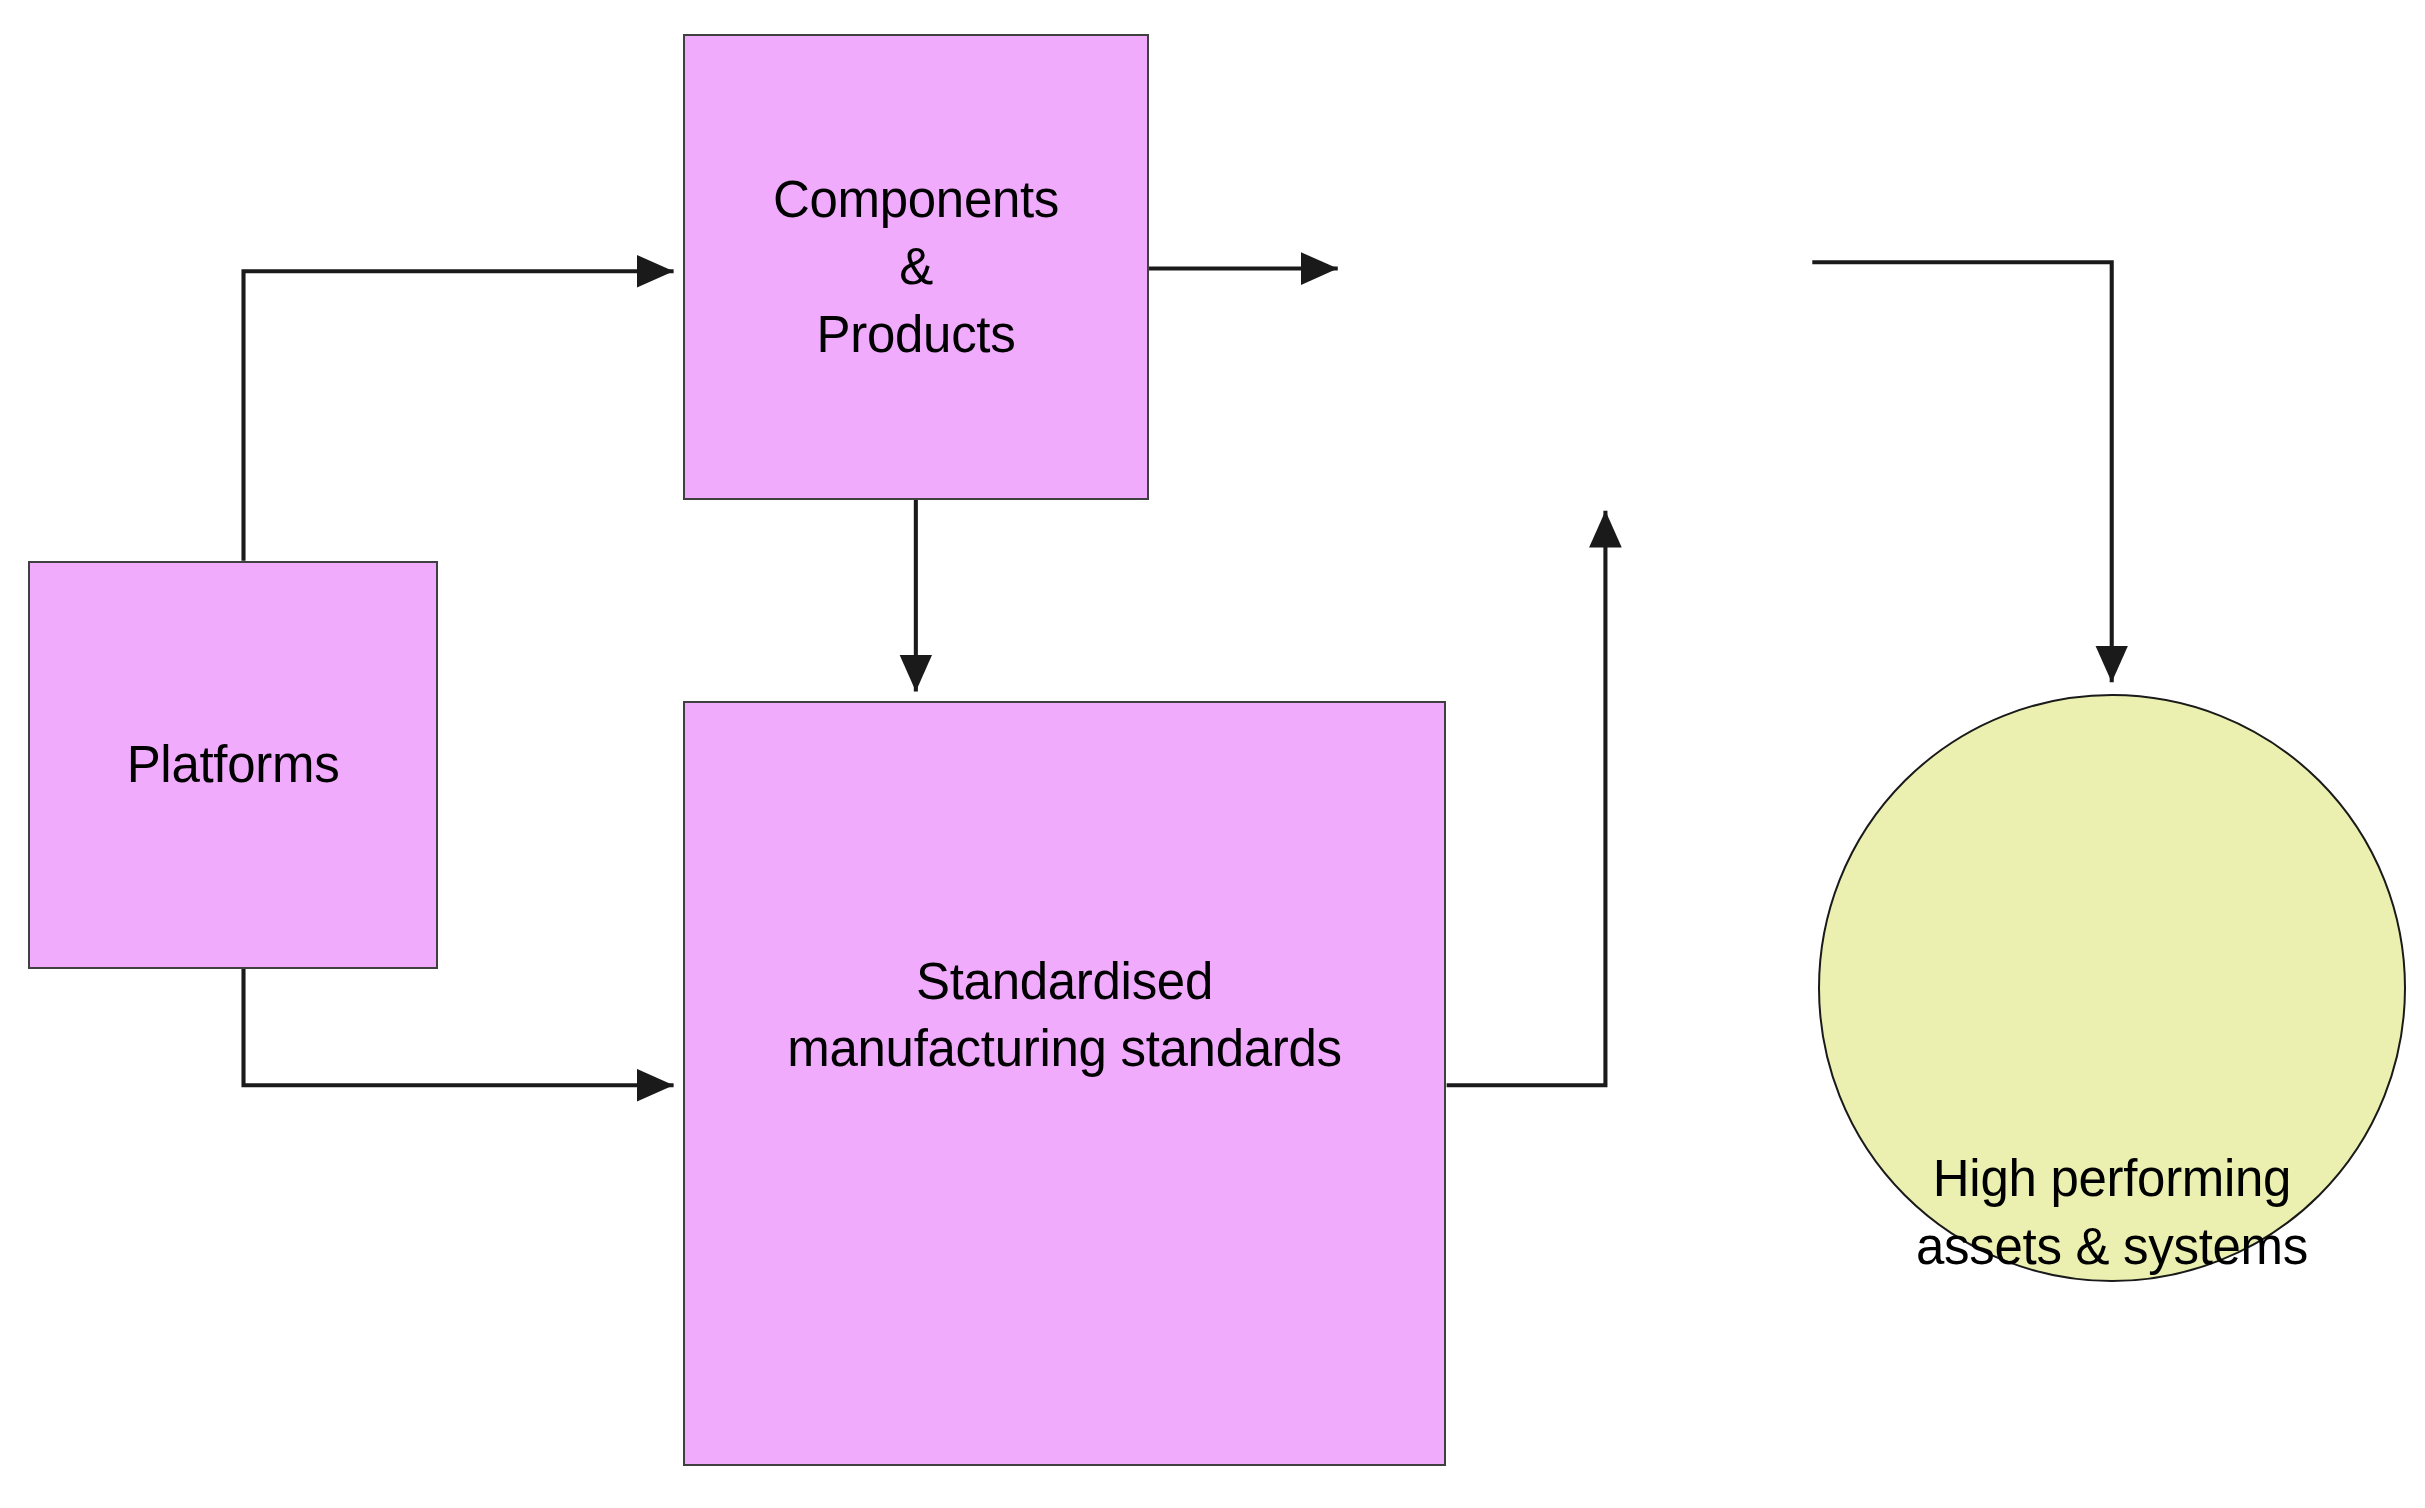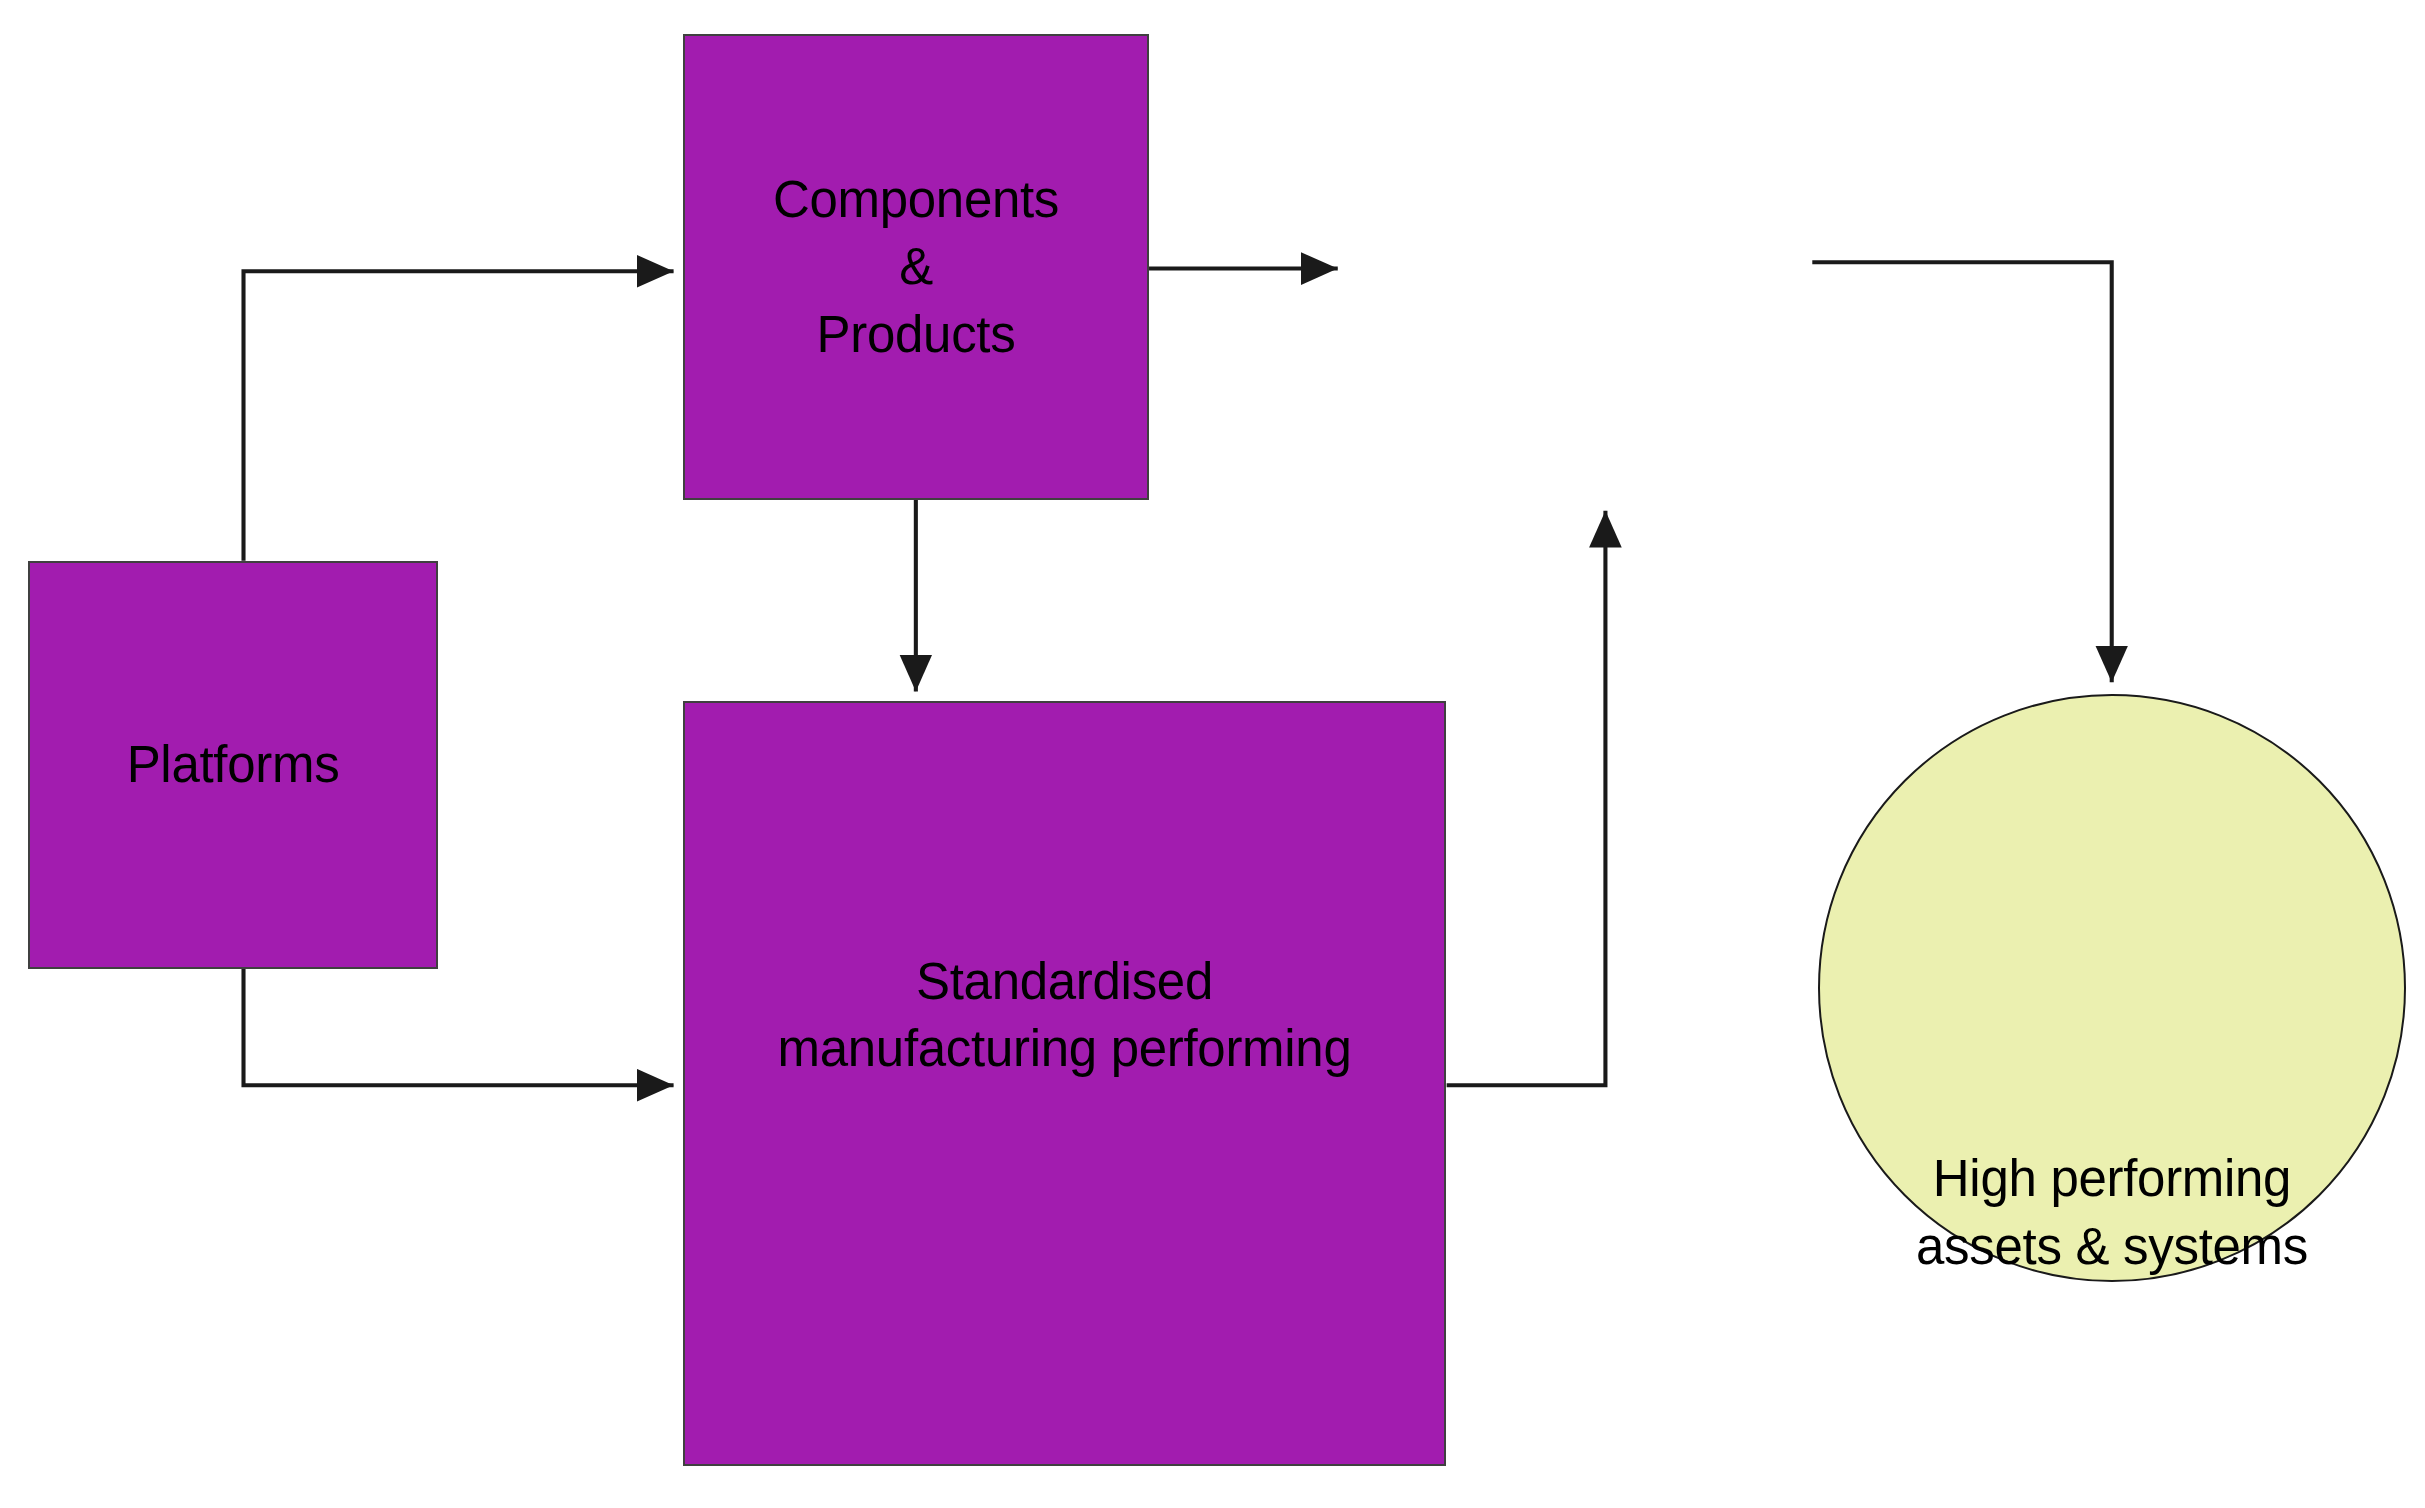--- a/index.html
+++ b/index.html
@@ -20,21 +20,21 @@
   #diagram-svg {
     position: absolute;
     left: 0;
     top: 0;
     width: 2426px;
     height: 1508px;
   }
   .node-box {
     position: absolute;
     box-sizing: border-box;
-    background: #a21caf;
+    background: #f0abfc;
     border: 2.7px solid #404040;
     display: flex;
     align-items: center;
     justify-content: center;
   }
   .node-circle {
     position: absolute;
     box-sizing: border-box;
     border-radius: 50%;
     border: 2.7px solid #1a1a1a;
@@ -120,21 +120,21 @@
 Products</span>
   </div>
 
 
   <div class="node-box" id="box-platforms">
     <span class="node-label">Platforms</span>
   </div>
 
   <div class="node-box" id="box-processes">
     <span class="node-label">Standardised
-manufacturing performing</span>
+manufacturing standards</span>
   </div>
 
   <div class="node-circle" id="circle-assets">
     <span class="node-label">High performing
 assets &amp; systems</span>
   </div>
 
 </div>
 
 

